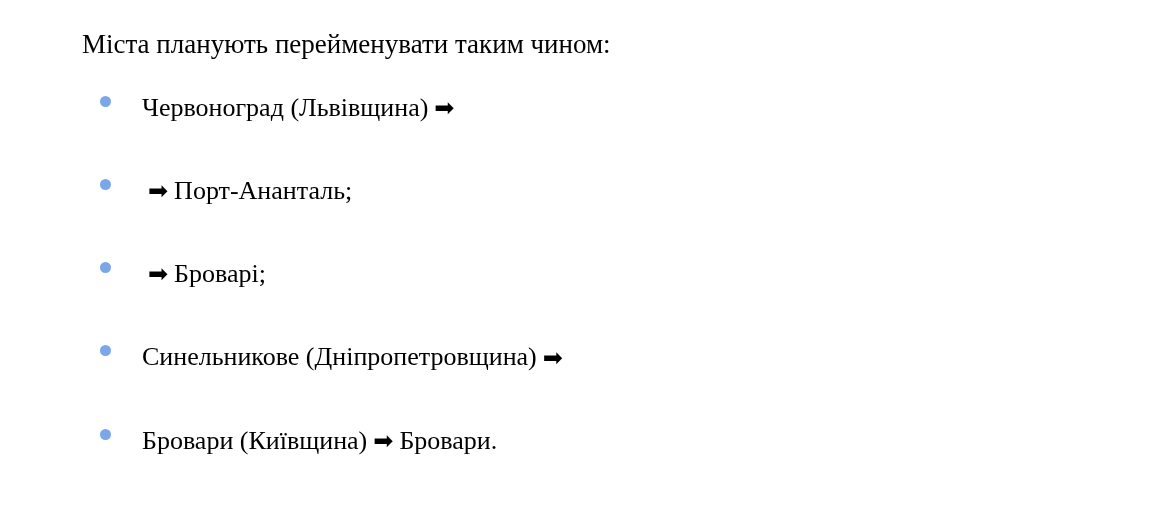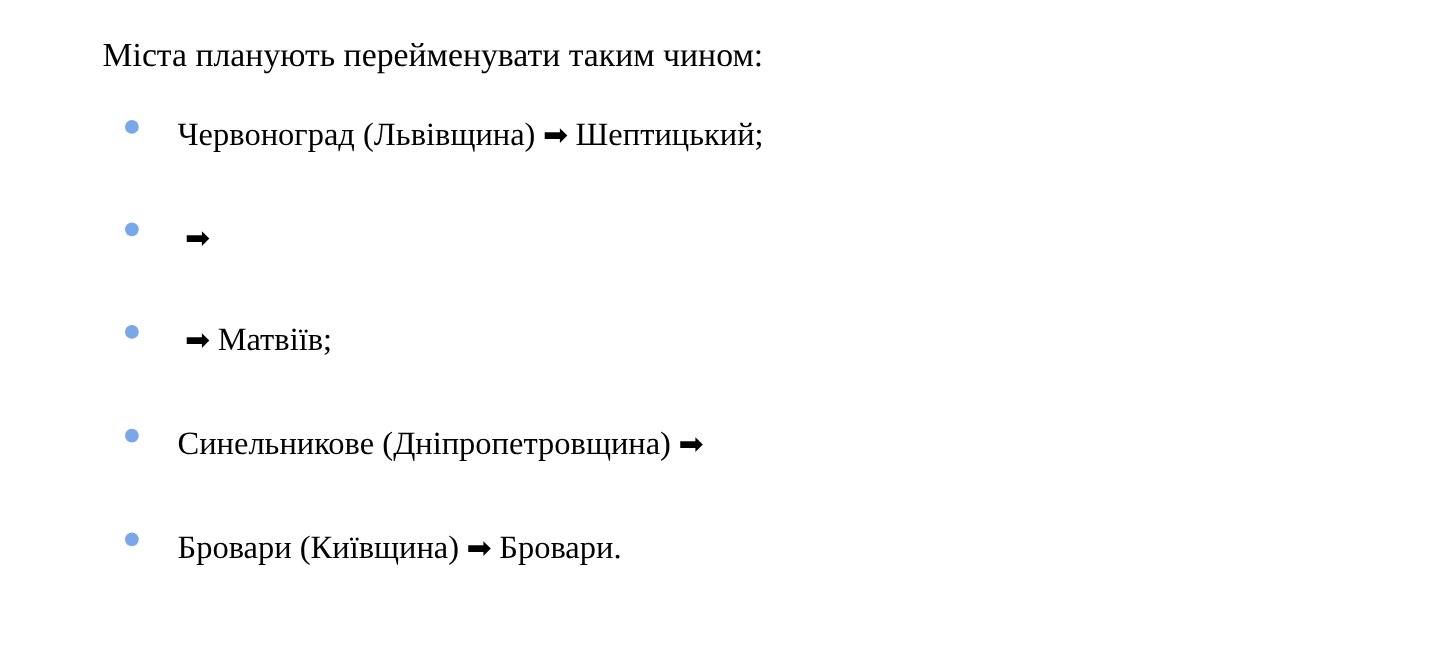--- a/index.html
+++ b/index.html
@@ -73,32 +73,32 @@
 <div class="page">
 
   <p class="intro">Міста планують перейменувати таким чином:</p>
 
   <ul class="bullet-list">
 
     <li class="bullet-item">
       <span class="bullet-dot" style="background: rgb(122, 167, 232);"></span>
       <span class="item-text">Червоноград (Львівщина)</span>
       <span class="arrow">➡</span>
-      <span class="item-text">Шептицький;</span>
     </li>
 
     <li class="bullet-item">
       <span class="bullet-dot" style="background: rgb(122, 167, 232);"></span>
       <span class="arrow">➡</span>
+      <span class="item-text">Порт-Ананталь;</span>
     </li>
 
     <li class="bullet-item">
       <span class="bullet-dot" style="background: rgb(122, 167, 232);"></span>
       <span class="arrow">➡</span>
-      <span class="item-text">Матвіїв;</span>
+      <span class="item-text">Броварі;</span>
     </li>
 
     <li class="bullet-item">
       <span class="bullet-dot" style="background: rgb(122, 167, 232);"></span>
       <span class="item-text">Синельникове (Дніпропетровщина)</span>
       <span class="arrow">➡</span>
     </li>
 
     <li class="bullet-item">
       <span class="bullet-dot" style="background: rgb(122, 167, 232);"></span>

